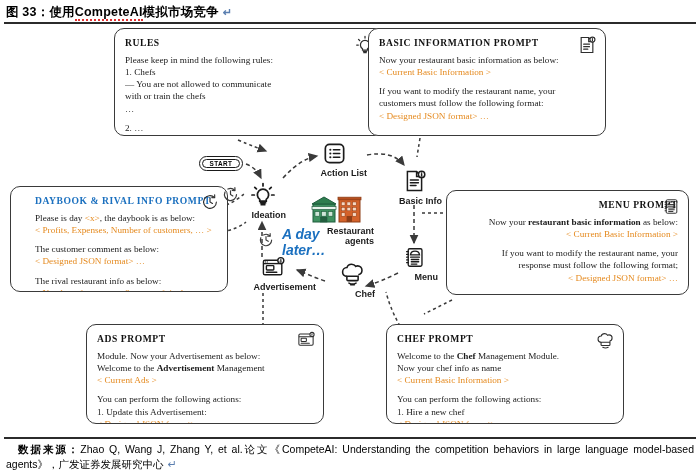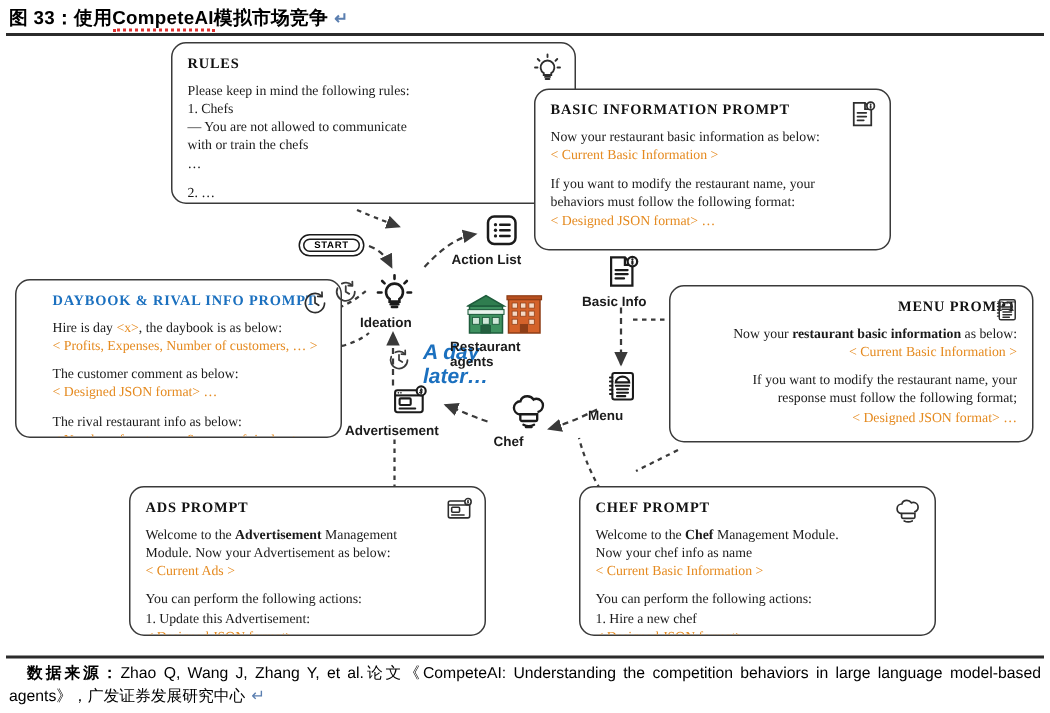--- a/index.html
+++ b/index.html
@@ -64,21 +64,21 @@
   .card-body .b { font-weight: bold; }
   .card-body p { margin: 0; }
   .card-body .gap { height: 7px; }
   .card-ico {
     position: absolute; right: 8px; top: 6px;
     width: 20px; height: 20px; color: #2e2e2e;
   }
   .card-ico svg { width: 100%; height: 100%; display: block; }
 
   
-  .node { position: absolute; text-align: left; }
+  .node { position: absolute; text-align: right; }
   .node .glyph { display: block; margin: 0 auto; }
   .node .nlabel {
     font-family: "Liberation Sans", sans-serif;
     font-weight: bold; font-size: 9px; color: #1b1b1b;
     margin-top: 2px; line-height: 1.12; white-space: nowrap;
   }
   .node .nlabel.wrap { white-space: normal; }
 
   .start-badge {
     position: absolute; left: 199px; top: 156px;
@@ -173,52 +173,52 @@
       <p><span>Please keep in mind the following rules:</span></p>
       <p>1. Chefs</p>
       <p>— You are not allowed to communicate</p>
       <p>with or train the chefs</p>
       <p>…</p>
       <div class="gap"></div>
       <p>2. …</p>
     </div>
   </div>
 
-  <div class="card" style="left:356px; top:28px; width:238px; height:108px;margin-top:31px;">
+  <div class="card" style="left:368px; top:28px; width:238px; height:108px;">
     <div class="card-title">BASIC INFORMATION PROMPT</div>
     <div class="card-ico">
       <svg viewBox="0 0 24 24" fill="none" stroke="currentColor" stroke-width="1.4">
         <path d="M5 3h9l5 5v13H5z"></path>
         <path d="M14 3v5h5"></path>
         <path d="M8 11h7M8 14h7M8 17h5" stroke-linecap="round"></path>
         <circle cx="18.5" cy="5.5" r="3" fill="#fff"></circle>
         <path d="M18.5 4.2v.2M18.5 5.6v1.4" stroke-linecap="round"></path>
       </svg>
     </div>
     <div class="card-body">
       <p>Now your restaurant basic information as below:</p>
       <p class="o">&lt; Current Basic Information &gt;</p>
       <div class="gap"></div>
       <p>If you want to modify the restaurant name, your</p>
-      <p>behaviors must follow the following format:</p>
+      <p>customers must follow the following format:</p>
       <p class="o">&lt; Designed JSON format&gt; …</p>
     </div>
   </div>
 
   <div class="card" style="left:10px; top:186px; width:218px; height:106px;padding-left:24px;">
     <div class="card-title blue">DAYBOOK &amp; RIVAL INFO PROMPT</div>
     <div class="card-ico" style="width:18px;height:18px;">
       <svg viewBox="0 0 24 24" fill="none" stroke="currentColor" stroke-width="1.5">
         <path d="M20.5 12a8.5 8.5 0 1 1-2.6-6.1" stroke-linecap="round"></path>
         <path d="M18.2 2.4 18.3 6.4 14.4 6.1" stroke-linecap="round" stroke-linejoin="round"></path>
         <path d="M12 6.8V12l3.3 2" stroke-linecap="round"></path>
       </svg>
     </div>
     <div class="card-body">
-      <p><span>Hire is day </span><span class="o">&lt;x&gt;</span><span>, the daybook is as below:</span></p>
+      <p><span>Please is day </span><span class="o">&lt;x&gt;</span><span>, the daybook is as below:</span></p>
       <p class="o">&lt; Profits, Expenses, Number of customers, … &gt;</p>
       <div class="gap"></div>
       <p>The customer comment as below:</p>
       <p class="o">&lt; Designed JSON format&gt; …</p>
       <div class="gap"></div>
       <p>The rival restaurant info as below:</p>
       <p class="o">&lt; Number of customers &amp; menu of rival …&gt;</p>
     </div>
   </div>
 
@@ -248,22 +248,22 @@
       <svg viewBox="0 0 24 24" fill="none" stroke="currentColor" stroke-width="1.4">
         <rect x="2.5" y="4" width="19" height="15" rx="1.6"></rect>
         <path d="M2.5 7.6h19"></path>
         <rect x="5.5" y="9.6" width="7" height="4.4" rx="0.8"></rect>
         <path d="M5.5 16.4h11" stroke-linecap="round"></path>
         <circle cx="20" cy="4.6" r="2.8" fill="#fff"></circle>
         <path d="M19 5.4c.3.3.9.4 1.3.1.3-.2.2-.6-.2-.8-.4-.2-.7-.4-.5-.8.2-.3.8-.3 1.1 0" stroke-width="1"></path>
       </svg>
     </div>
     <div class="card-body">
+      <p>Module. Now your Advertisement as below:</p>
       <p><span>Welcome to the </span><span class="b">Advertisement</span><span> Management</span></p>
-      <p>Module. Now your Advertisement as below:</p>
       <p class="o">&lt; Current Ads &gt;</p>
       <div class="gap"></div>
       <p>You can perform the following actions:</p>
       <p>1. Update this Advertisement:</p>
       <p class="o">&lt; Designed JSON format&gt; …</p>
     </div>
   </div>
 
   <div class="card" style="left:386px; top:324px; width:238px; height:100px;">
     <div class="card-title">CHEF PROMPT</div>

